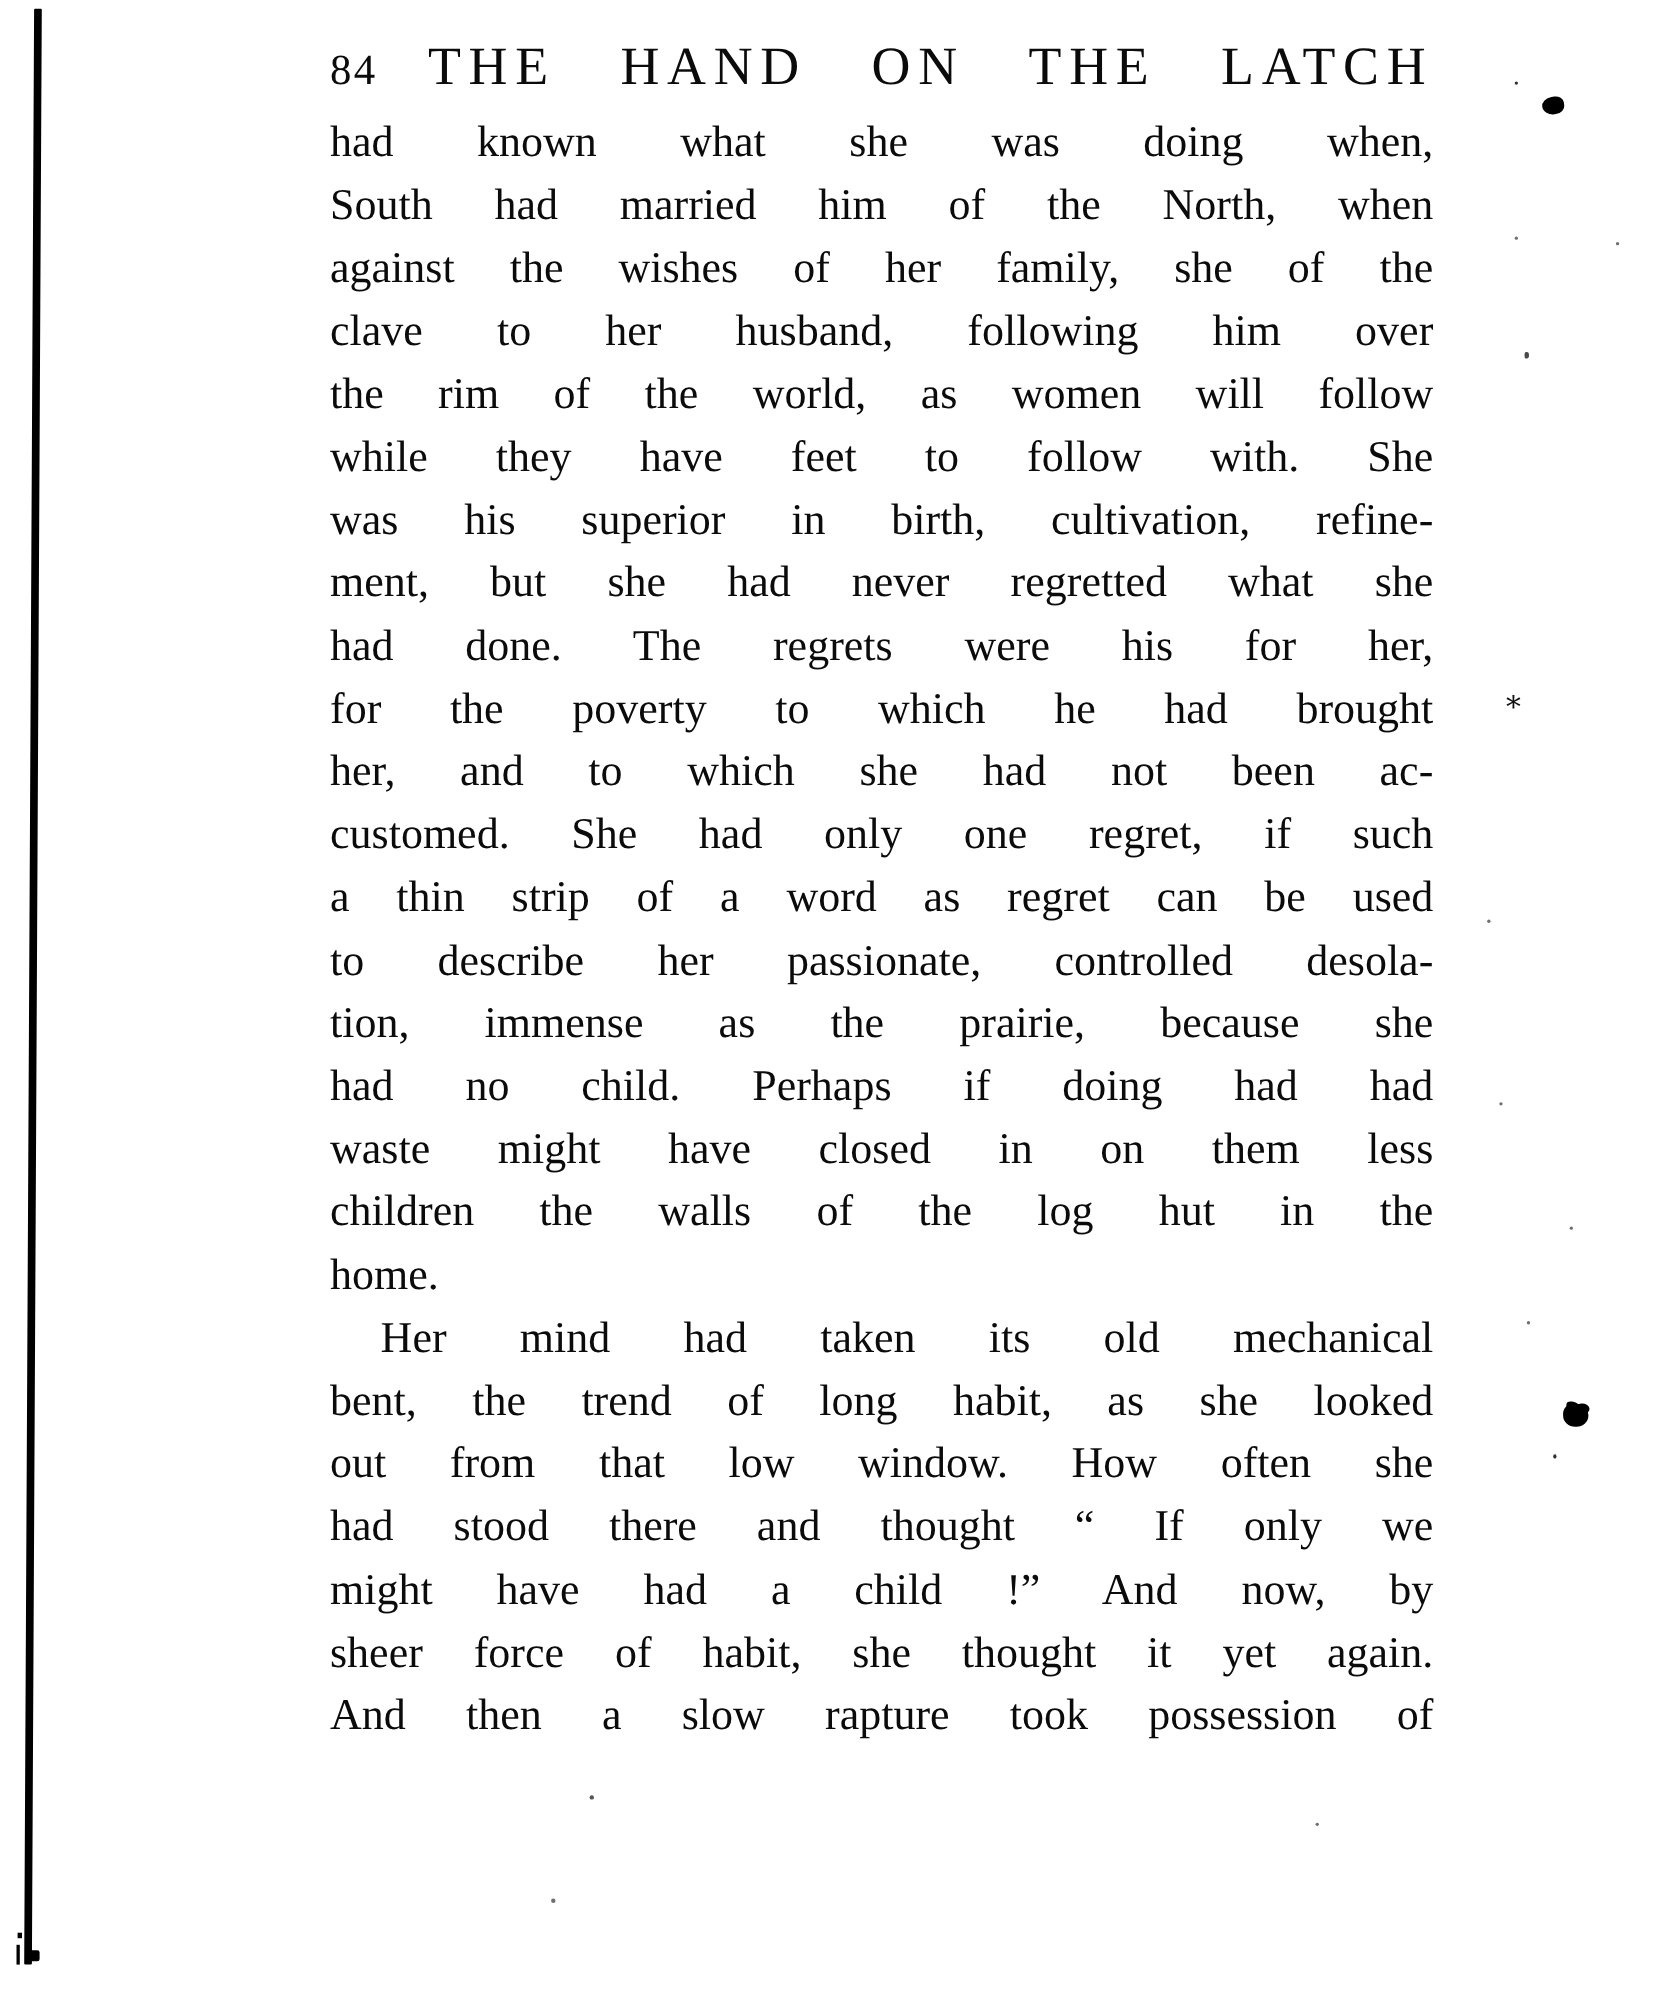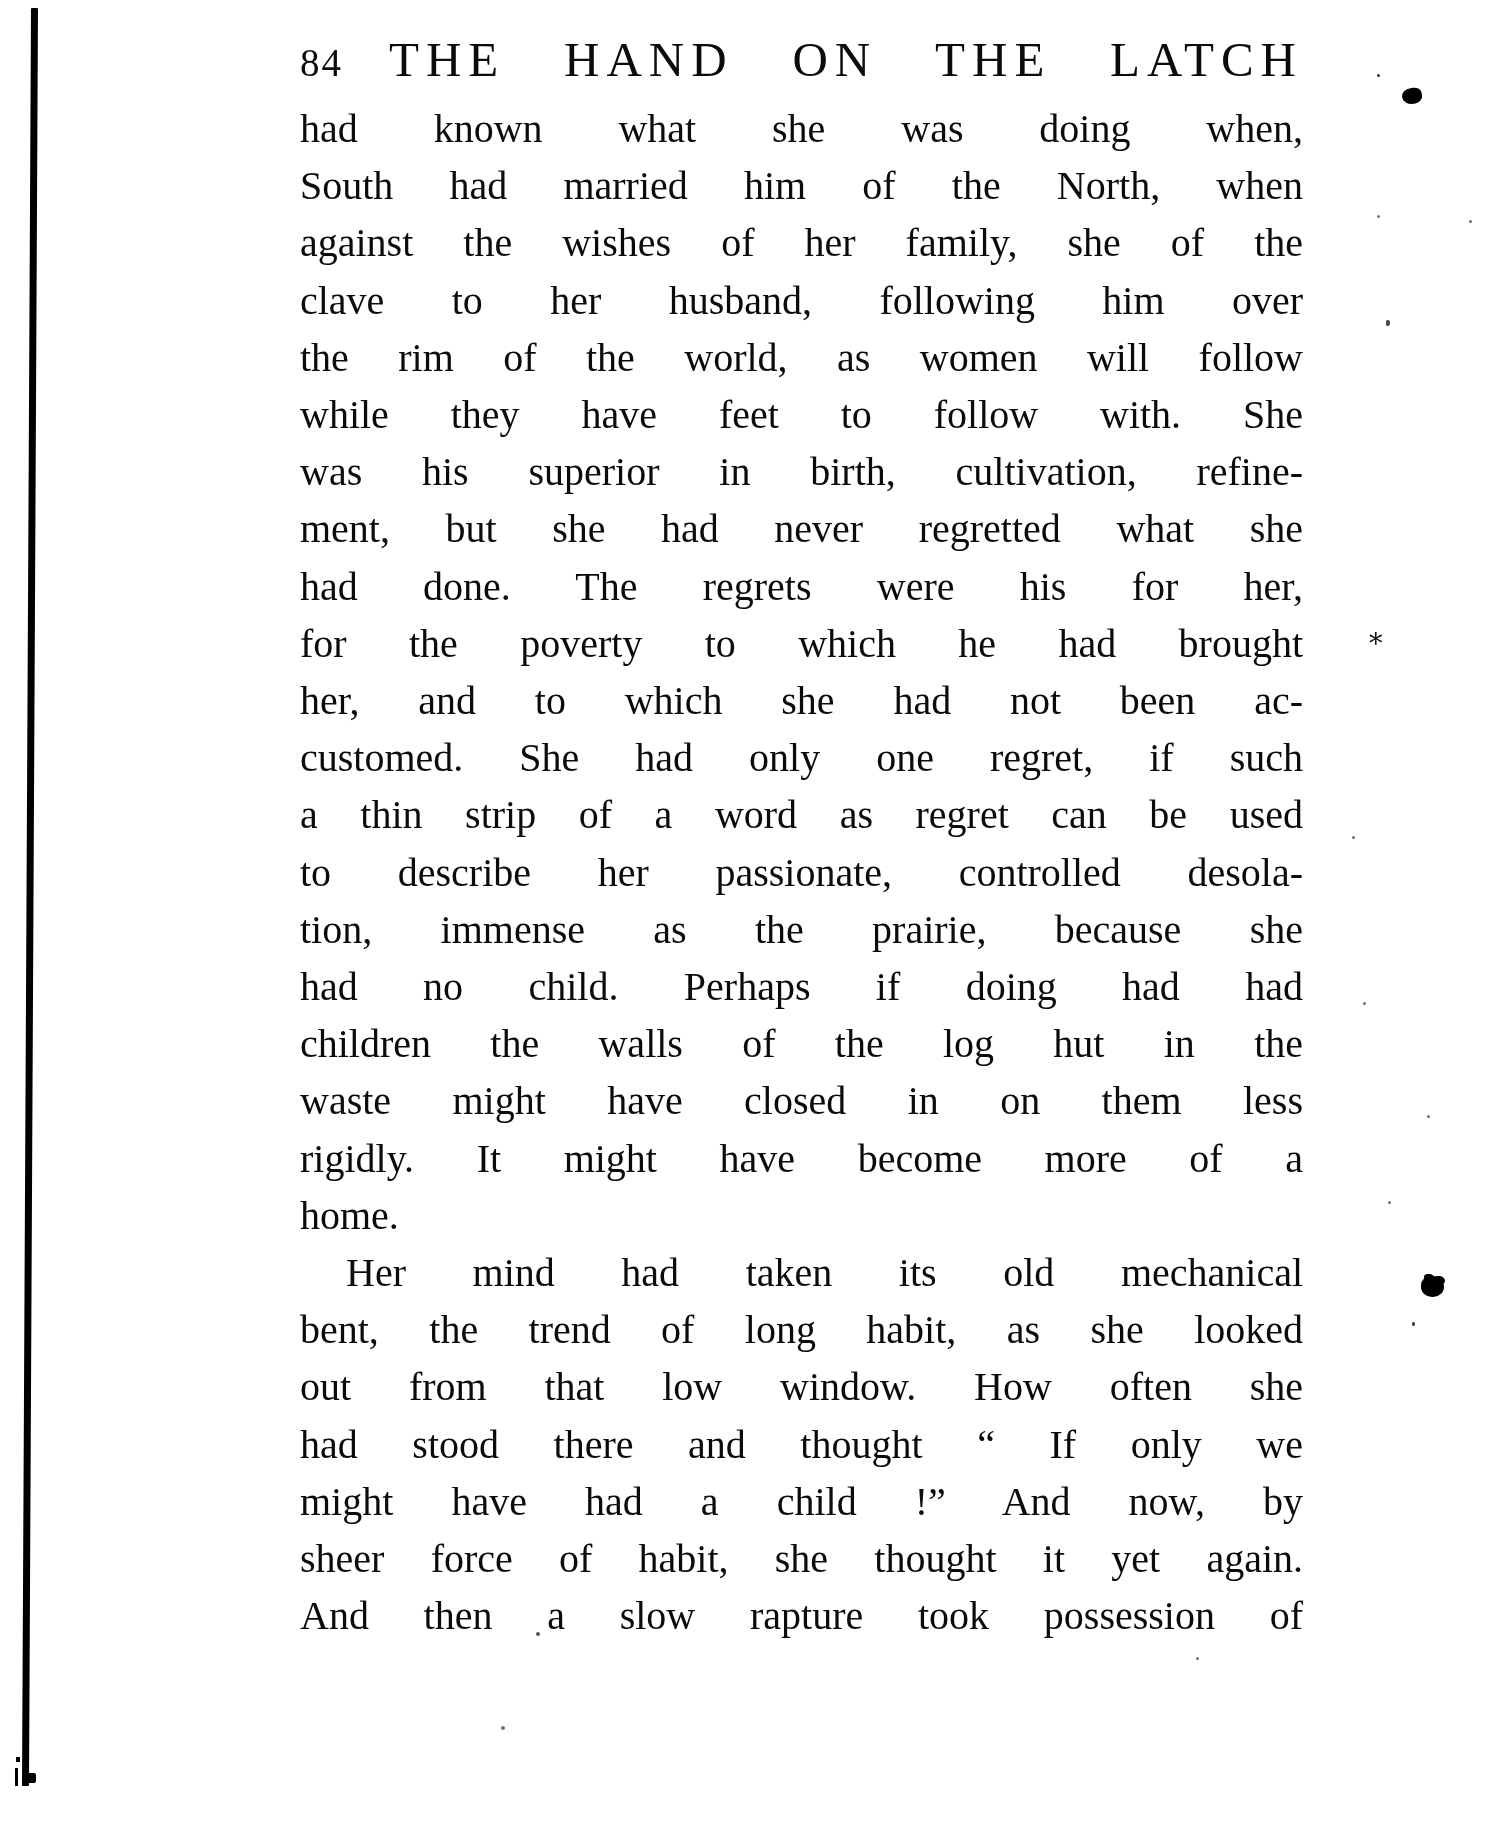--- a/index.html
+++ b/index.html
@@ -139,23 +139,22 @@
         <div class="line">was his superior in birth, cultivation, refine-</div>
         <div class="line">ment, but she had never regretted what she</div>
         <div class="line">had done.  The regrets were his for her,</div>
         <div class="line">for the poverty to which he had brought</div>
         <div class="line">her, and to which she had not been ac-</div>
         <div class="line">customed.  She had only one regret, if such</div>
         <div class="line">a thin strip of a word as regret can be used</div>
         <div class="line">to describe her passionate, controlled desola-</div>
         <div class="line">tion, immense as the prairie, because she</div>
         <div class="line">had no child.  Perhaps if doing had had</div>
+        <div class="line">waste might have closed in on them less</div>
         <div class="line">children the walls of the log hut in the</div>
-        <div class="line">waste might have closed in on them less</div>
-        <div class="line">rigidly.  It might have become more of a</div>
         <div class="line ragged">home.</div>
       </div>
       <div>
         <div class="line indent">Her mind had taken its old mechanical</div>
         <div class="line">bent, the trend of long habit, as she looked</div>
         <div class="line">out from that low window.  How often she</div>
         <div class="line">had stood there and thought “ If only we</div>
         <div class="line">might have had a child !”  And now, by</div>
         <div class="line">sheer force of habit, she thought it yet again.</div>
         <div class="line">And then a slow rapture took possession of</div>

